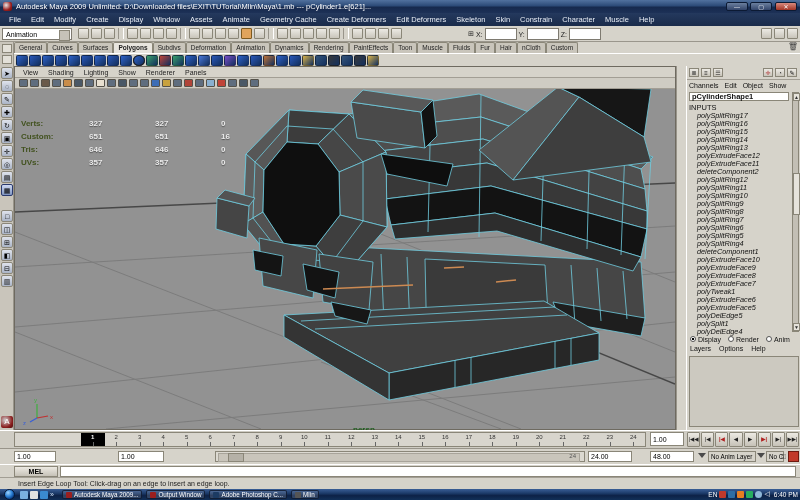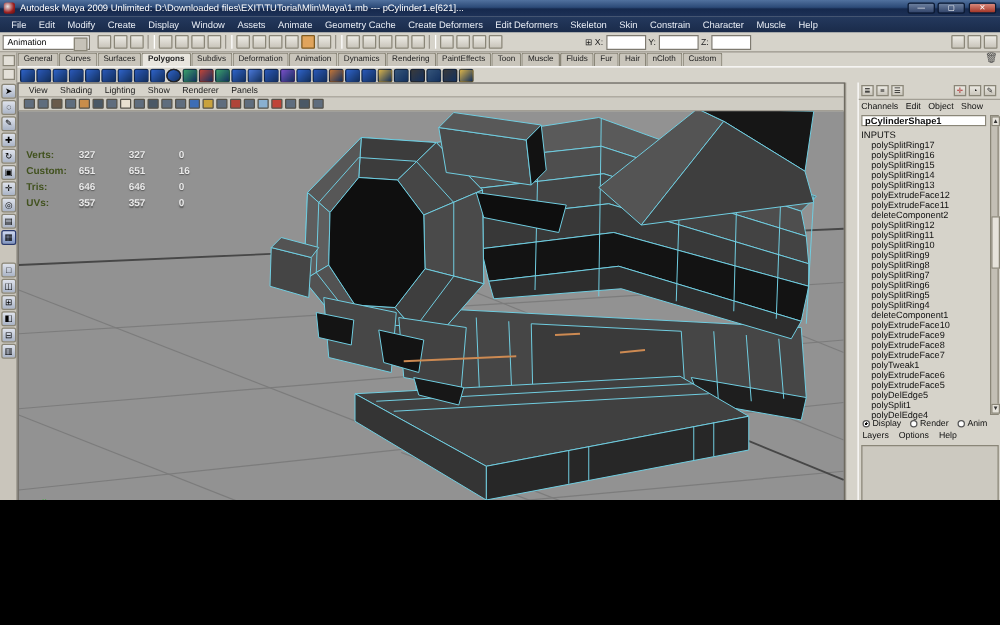--- a/index.html
+++ b/index.html
@@ -1,16 +1,16 @@
 <!DOCTYPE html>
 <html><head>
 <meta charset="utf-8">
 <style>
   html,body{margin:0;padding:0;background:#000;}
-  #screen{position:relative;width:800px;height:400px;overflow:hidden;
+  #screen{position:relative;width:800px;height:500px;overflow:hidden;
     font-family:"Liberation Sans",sans-serif;background:#d6d3ca;-webkit-font-smoothing:none;}
   .abs{position:absolute;}
   
   #titlebar{left:0;top:0;width:800px;height:13px;
     background:linear-gradient(#51719e 0%,#2c4a77 45%,#16294d 55%,#1d3157 100%);
     color:#fff;font-size:7.5px;line-height:13px;white-space:nowrap;}
   #title-text{position:absolute;left:16px;top:0;}
   #maya-app-icon{position:absolute;left:3px;top:2px;width:9px;height:9px;border-radius:2px;
     background:radial-gradient(circle at 35% 35%,#e6e6e6,#9a1f1f 60%,#5c0f0f);}
   .winbtn{position:absolute;top:2px;width:22px;height:9px;background:linear-gradient(#6b7f9e,#33456b);
@@ -53,32 +53,32 @@
   
   #viewport{left:14px;top:66px;width:662px;height:364px;background:#929292;border:1px solid #6e6a60;box-sizing:border-box;}
   #vp-menubar{position:absolute;left:0;top:0;width:660px;height:11px;background:#d6d3ca;font-size:7px;color:#222;
     display:flex;gap:10px;padding-left:8px;align-items:center;box-sizing:border-box;border-bottom:1px solid #a29e94;}
   #vp-toolbar{position:absolute;left:0;top:11px;width:660px;height:11px;background:#cfccc3;display:flex;gap:2px;padding:1px 0 0 4px;box-sizing:border-box;border-bottom:1px solid #a29e94;}
   .vpicon{width:9px;height:8px;border:1px solid #55524a;border-radius:1px;box-sizing:border-box;}
   #vp-canvas{position:absolute;left:0;top:22px;width:660px;height:340px;}
   #vp-hud{position:absolute;left:6px;top:28px;font-size:8px;font-weight:bold;line-height:13px;}
   .hudrow{white-space:pre;}
   .hudlabel{color:#42521f;display:inline-block;width:42px;}
-  .hudval{color:#e9e9e9;display:inline-block;width:40px;text-shadow:0 1px 1px #555;}
+  .hudval{color:#e9e9e9;display:inline-block;width:40px;text-shadow:0 1px 1px #555;margin-left:26px;}
   #persp-label{position:absolute;left:338px;top:336px;color:#1c5c1c;font-size:8px;font-weight:bold;}
   
   #cb-splitter{left:676px;top:66px;width:10px;height:364px;background:#d6d3ca;border-left:1px solid #98948a;box-sizing:border-box;}
   #channelbox{left:686px;top:66px;width:114px;height:364px;background:#d6d3ca;border-left:1px solid #fff;box-sizing:border-box;font-size:7.5px;color:#111;}
   #cb-toolbar{position:absolute;left:0;top:0;width:114px;height:13px;border-bottom:1px solid #a29e94;}
   .cbicon{position:absolute;top:2px;width:10px;height:9px;border:1px solid #8a8678;background:linear-gradient(#eceae4,#c9c5bb);
     font-size:6px;line-height:8px;text-align:center;box-sizing:border-box;}
   #cb-menus{position:absolute;left:2px;top:14px;width:110px;height:11px;display:flex;gap:6px;font-size:7px;align-items:center;}
   #cb-name{position:absolute;left:2px;top:26px;width:100px;height:9px;background:#fff;border:1px solid #8a8678;font-weight:bold;font-size:7.5px;line-height:8px;padding-left:2px;box-sizing:border-box;}
   #cb-inputs{position:absolute;left:2px;top:37px;font-weight:normal;font-size:7.5px;}
-  #cb-list{position:absolute;left:10px;top:46px;width:96px;}
+  #cb-list{position:absolute;left:10px;top:46px;width:96px;font-style:italic;}
   .cb-item{height:8px;line-height:8px;font-size:7.3px;white-space:nowrap;}
   #cb-scroll{position:absolute;right:1px;top:26px;width:7px;height:240px;background:#c3bfb5;border:1px solid #8a8678;box-sizing:border-box;}
   #cb-thumb{position:absolute;left:0;top:80px;width:5px;height:40px;background:#e6e3db;border:1px solid #8a8678;}
   .scroll-arrow{position:absolute;left:0;width:5px;height:6px;font-size:5px;line-height:6px;text-align:center;background:#e6e3db;border:1px solid #8a8678;color:#333;}
   #cb-radios{position:absolute;left:3px;top:268px;width:110px;height:10px;font-size:7px;display:flex;gap:7px;align-items:center;}
   .radio{display:flex;align-items:center;gap:2px;}
   .rdot{width:6px;height:6px;border-radius:50%;border:1px solid #555;background:#fff;box-sizing:border-box;}
   .rdot.on{background:radial-gradient(circle,#000 35%,#fff 40%);}
   #cb-layermenus{position:absolute;left:3px;top:279px;display:flex;gap:8px;font-size:7px;}
   #cb-layerarea{position:absolute;left:2px;top:290px;width:110px;height:71px;background:#ccc9c0;border:1px solid #8a8678;box-sizing:border-box;}

